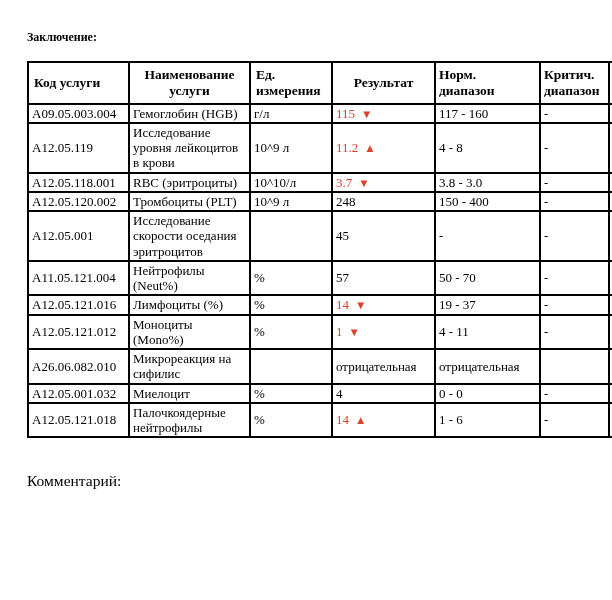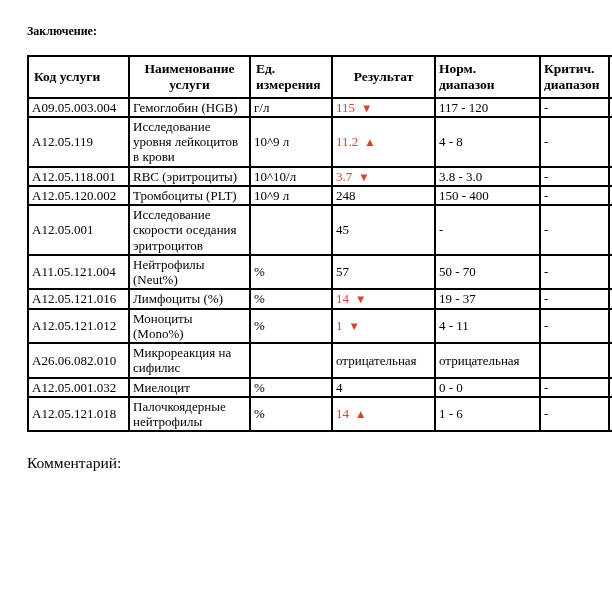--- a/index.html
+++ b/index.html
@@ -2,21 +2,21 @@
 <html style="--abnormal: #d9432b;"><head>
 <meta charset="utf-8">
 <style>
   * { box-sizing: border-box; }
   html, body { margin: 0; padding: 0; }
   body {
     width: 612px; height: 600px; overflow: hidden;
     background: #ffffff; color: #000000;
     font-family: "Liberation Serif", serif;
   }
-  .page { padding: 24px 0 0 27px; width: 553px; }
+  .page { padding: 30px 0 0 27px; width: 553px; }
   .conclusion-label { font-weight: bold; font-size: 12px; }
   table.results {
     border-collapse: collapse;
     table-layout: fixed;
     width: 621px;
     margin-top: 16px;
   }
   th, td {
     border: 2px solid #000;
     padding: 1px 3px;
@@ -30,21 +30,21 @@
     font-weight: bold;
     font-size: 13.5px;
     text-align: center;
     padding: 4px 3px;
   }
   th.th-left  { text-align: left;  padding-left: 5px; }
   th.th-right { text-align: left; padding-right: 4px; }
   td { text-align: left; }
   .abnormal { color: var(--abnormal, #d9432b); }
   .arrow { margin-left: 6px; font-size: 11.5px; }
-  .comment-label { margin-top: 22px; font-size: 15.5px; }
+  .comment-label { margin-top: 34px; font-size: 15.5px; }
 </style>
 </head>
 <body>
 
 <div class="page">
 
   <div class="conclusion-label">Заключение:</div>
 
   <table class="results">
     <colgroup>
@@ -66,21 +66,21 @@
         <th class="th-right">Критич. диапазон</th>
         <th></th>
       </tr>
     </thead>
     <tbody>
         <tr>
           <td>A09.05.003.004</td>
           <td>Гемоглобин (HGB)</td>
           <td>г/л</td>
           <td><span class="abnormal">115</span><span class="arrow abnormal">▼</span></td>
-          <td>117 - 120</td>
+          <td>117 - 160</td>
           <td>-</td>
           <td></td>
         </tr>
         <tr>
           <td>A12.05.119</td>
           <td>Исследование уровня лейкоцитов в крови</td>
           <td>10^9 л</td>
           <td><span class="abnormal">11.2</span><span class="arrow abnormal">▲</span></td>
           <td>4 - 8</td>
           <td>-</td>

